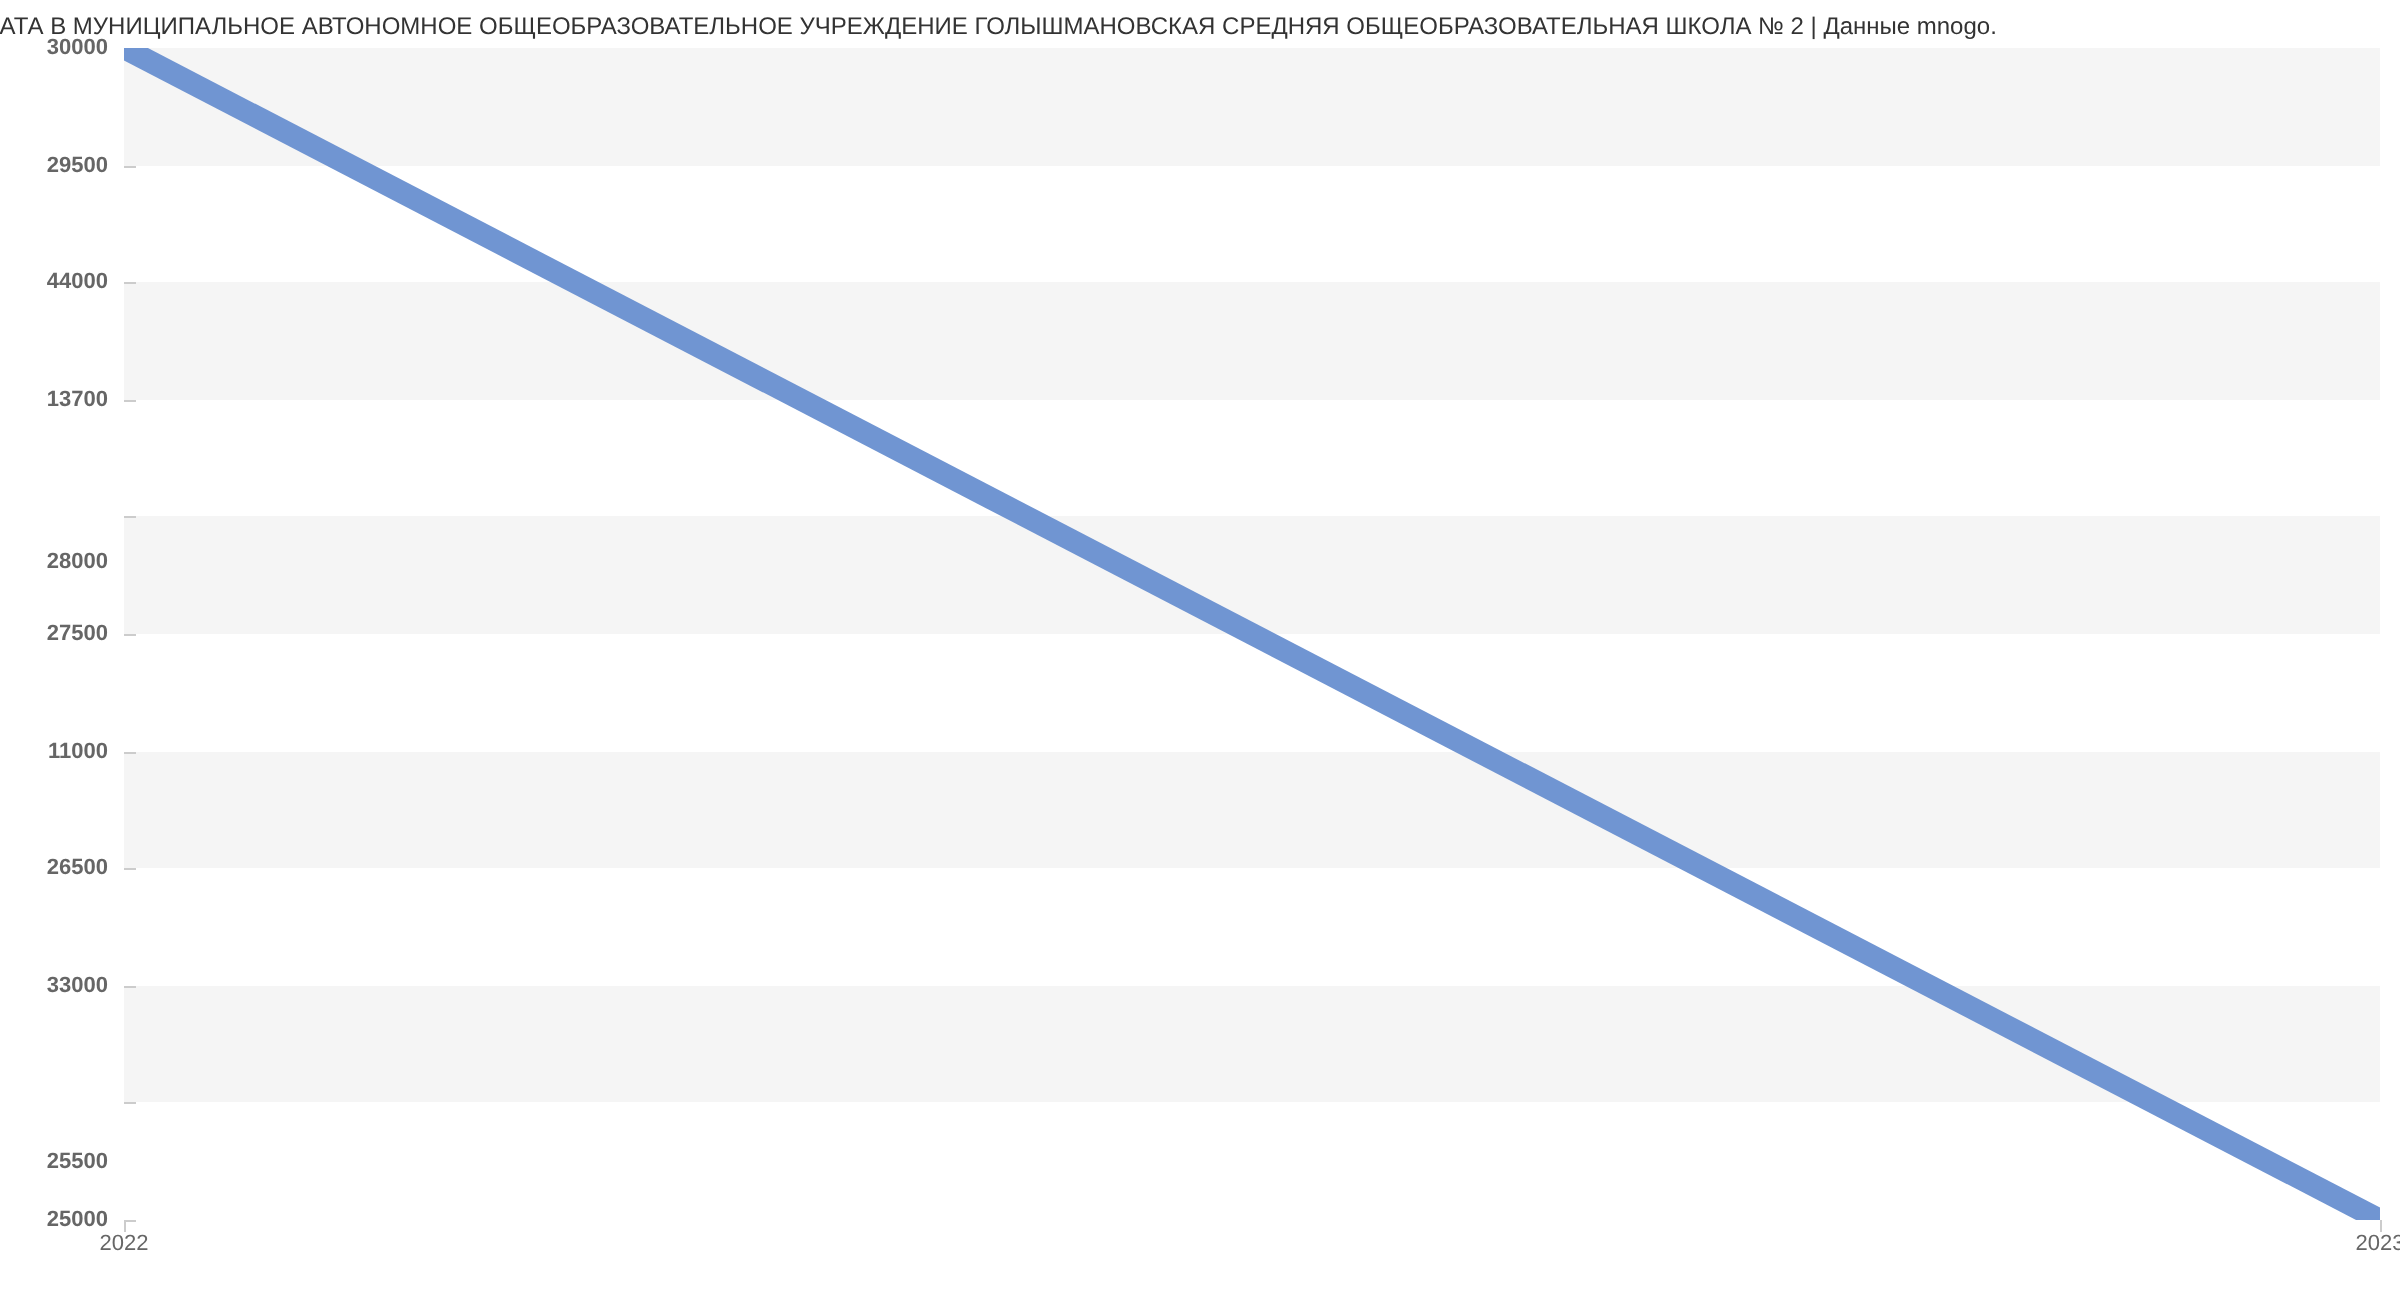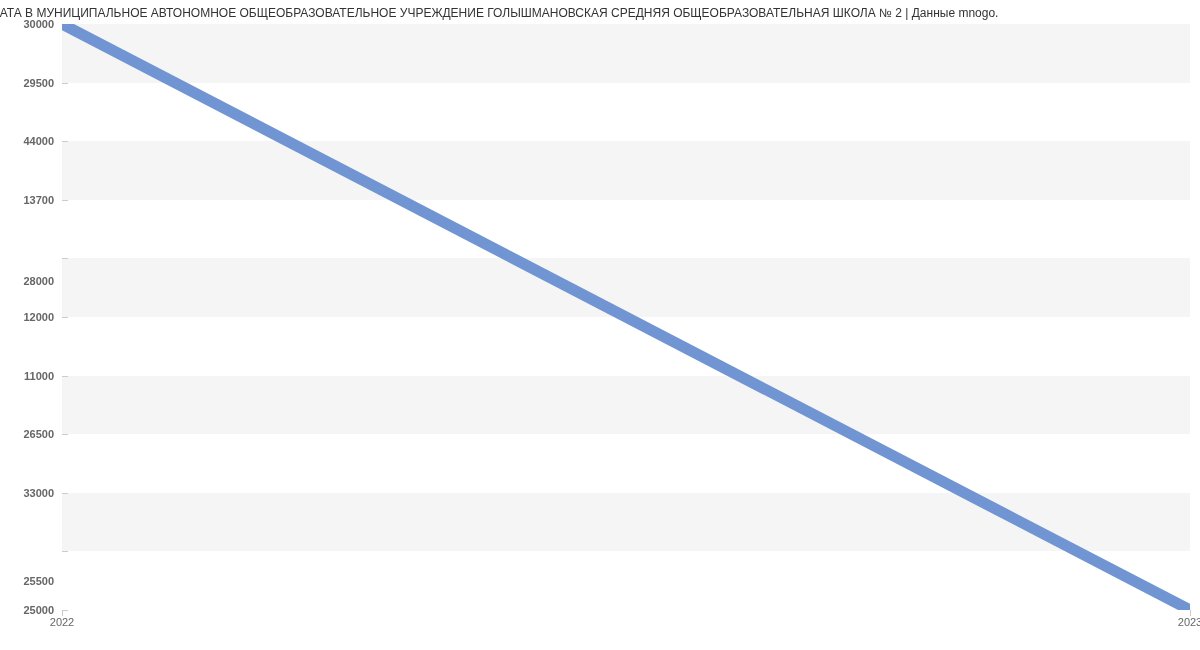--- a/index.html
+++ b/index.html
@@ -106,21 +106,21 @@
     <div class="y-tick" style="top:70%;"></div>
     <div class="y-tick" style="top:80%;"></div>
     <div class="y-tick" style="top:90%;"></div>
     <div class="y-tick" style="top:100%;"></div>
 
     <div class="y-label" style="top:0%;">30000</div>
     <div class="y-label" style="top:10%;text-align:center;">29500</div>
     <div class="y-label" style="top:20%;">44000</div>
     <div class="y-label" style="top:30%;">13700</div>
     <div class="y-label" style="top:40%;margin-top:23px;">28000</div>
-    <div class="y-label" style="top:50%;">12000</div>
+    <div class="y-label" style="top:50%;">27500</div>
     <div class="y-label" style="top:60%;">11000</div>
     <div class="y-label" style="top:70%;margin-left:40px;">26500</div>
     <div class="y-label" style="top:80%;">33000</div>
     <div class="y-label" style="top:90%;margin-top:30px;">25500</div>
     <div class="y-label" style="top:100%;">25000</div>
 
     <div class="x-tick" style="left:0%;"></div>
     <div class="x-tick" style="left:100%;"></div>
 
     <div class="x-label" style="left:0%;">2022</div>

